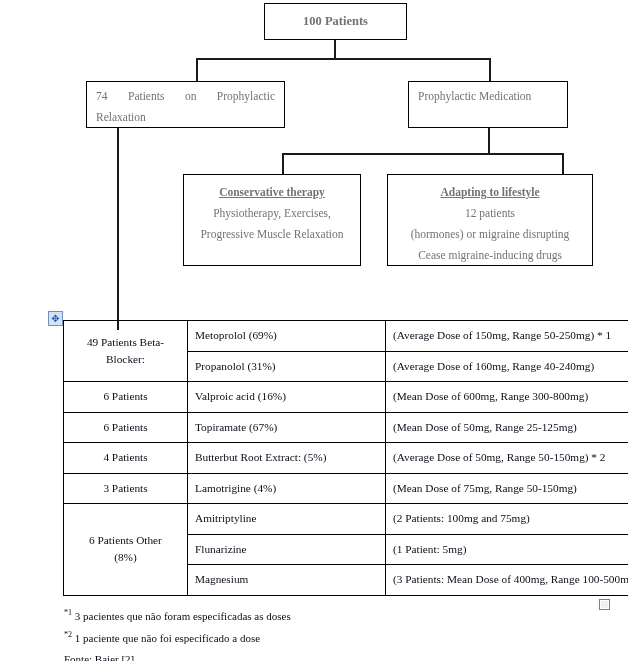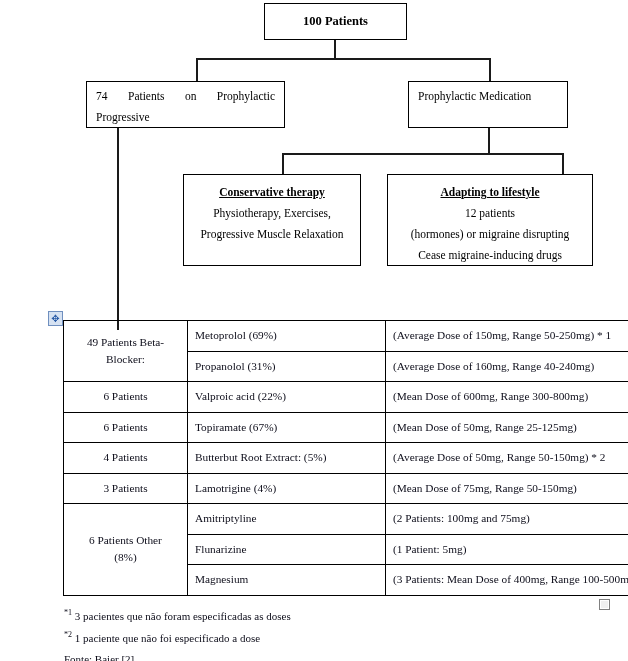--- a/index.html
+++ b/index.html
@@ -19,21 +19,21 @@
   
   #flowchart { position: absolute; left: 0; top: 0; width: 628px; height: 300px; }
 
   .node {
     position: absolute;
     box-sizing: border-box;
     border: 1px solid #000;
     background: #fff;
     font-size: 11.5px;
     line-height: 1.85;
-    color: #000000;
+    color: #737373;
   }
 
   .node.root {
     left: 264px; top: 3px; width: 143px; height: 37px;
     display: flex; align-items: center; justify-content: center;
     font-weight: bold; font-size: 12.5px;
   }
 
   .node.lvl2 {
     height: 47px;
@@ -120,21 +120,21 @@
 
   <div class="ln v" style="left:334px; top:40px; height:19px;"></div>
 
   <div class="ln h" style="left:197px; top:58px; width:294px;"></div>
 
   <div class="ln v" style="left:196px; top:58px; height:24px;"></div>
   <div class="ln v" style="left:489px; top:58px; height:24px;"></div>
 
   <div class="node lvl2 n-left">
     <div>74 Patients on Prophylactic</div>
-    <div class="lastline">Progressive</div>
+    <div class="lastline">Relaxation</div>
   </div>
 
   <div class="node lvl2 n-right">
     <div class="lastline">Prophylactic Medication</div>
   </div>
 
   <div class="ln v" style="left:117px; top:128px; height:202px;"></div>
 
   <div class="ln v" style="left:488px; top:128px; height:26px;"></div>
   <div class="ln h" style="left:282px; top:153px; width:282px;"></div>
@@ -166,21 +166,21 @@
       <td class="c-count" rowspan="2">49 Patients Beta-Blocker:</td>
       <td class="c-drug">Metoprolol (69%)</td>
       <td class="c-dose">(Average Dose of 150mg, Range 50-250mg) * 1</td>
     </tr>
     <tr>
       <td class="c-drug">Propanolol (31%)</td>
       <td class="c-dose">(Average Dose of 160mg, Range 40-240mg)</td>
     </tr>
     <tr>
       <td class="c-count">6 Patients</td>
-      <td class="c-drug">Valproic acid (22%)</td>
+      <td class="c-drug">Valproic acid (16%)</td>
       <td class="c-dose">(Mean Dose of 600mg, Range 300-800mg)</td>
     </tr>
     <tr>
       <td class="c-count">6 Patients</td>
       <td class="c-drug">Topiramate (67%)</td>
       <td class="c-dose">(Mean Dose of 50mg, Range 25-125mg)</td>
     </tr>
     <tr>
       <td class="c-count">4 Patients</td>
       <td class="c-drug">Butterbut Root Extract: (5%)</td>

